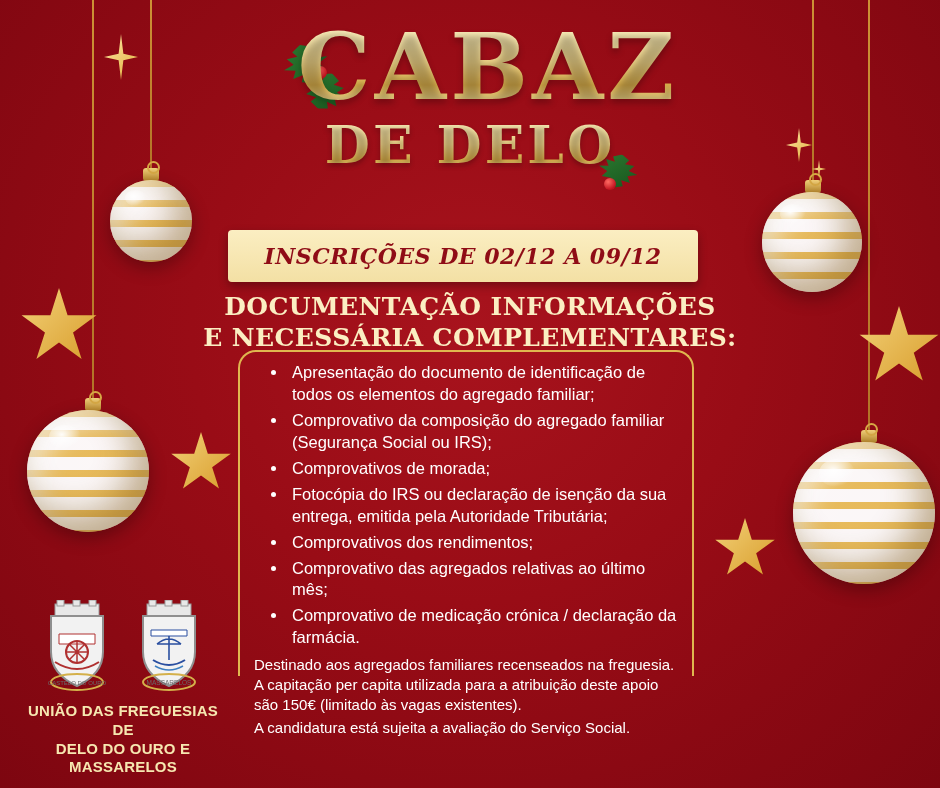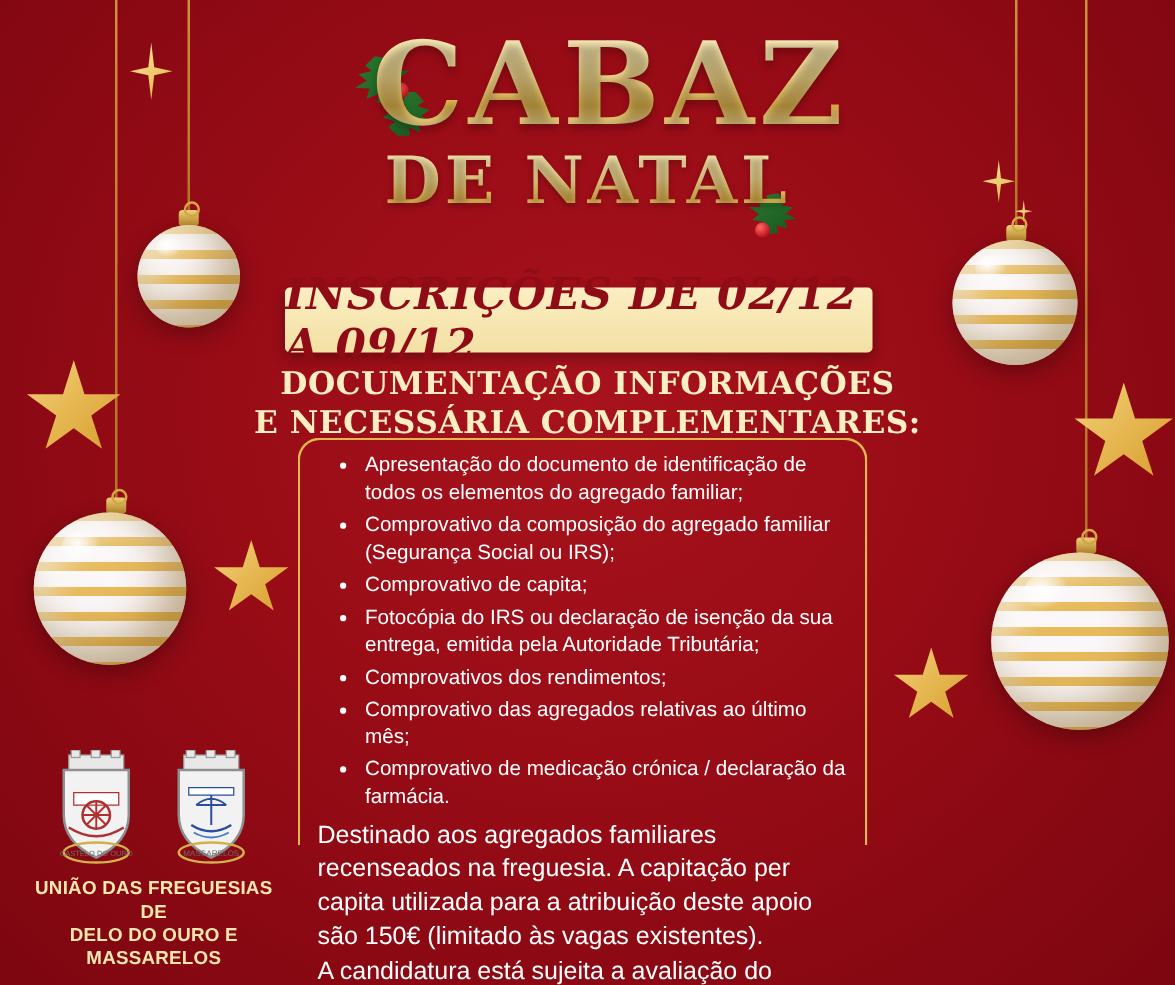--- a/index.html
+++ b/index.html
@@ -81,21 +81,21 @@
   .banner{
     position:absolute;left:228px;top:230px;width:470px;height:52px;
     background:linear-gradient(to bottom,#fbeec2,#f3e0a4);
     border-radius:4px;
     display:flex;align-items:center;justify-content:center;
     box-shadow:0 4px 10px rgba(0,0,0,.3);
   }
   .banner span{
     font-family:"DejaVu Serif", serif;
     font-weight:700;font-style:italic;
-    font-size:35px;letter-spacing:.5px;
+    font-size:22px;letter-spacing:.5px;
     color:#8f0c16;
   }
   
   .doc-head{
     position:absolute;left:200px;top:292px;width:540px;
     text-align:center;
     font-family:"DejaVu Serif", serif;
     font-weight:700;
     font-size:25px;
     line-height:1.22;
@@ -116,21 +116,21 @@
     color:#ffffff;
     font-size:16.5px;
     line-height:1.33;
     margin-bottom:4px;
     padding-left:4px;
   }
   .tail{margin-top:6px;}
   .tail p{
     margin:0 0 2px 0;
     color:#ffffff;
-    font-size:20px;
+    font-size:15px;
     line-height:1.34;
   }
   
   .crests{position:absolute;left:18px;top:600px;width:210px;text-align:center;}
   .crest-row{display:flex;justify-content:center;gap:16px;}
   .crest{width:76px;height:96px;position:relative;}
   .crest svg{display:block;}
   .crest-label{
     margin-top:6px;
     color:#f6e7b0;
@@ -171,37 +171,37 @@
   <div class="sparkle" style="left:812px;top:160px;width:14px;height:18px;"></div>
 
   <div class="holly-leaf" style="left:276px;top:44px;width:60px;height:40px;transform:rotate(-18deg);"></div>
   <div class="holly-leaf" style="left:296px;top:72px;width:58px;height:38px;transform:rotate(22deg);"></div>
   <div class="berry" style="left:314px;top:66px;width:13px;height:13px;"></div>
   <div class="holly-leaf" style="left:592px;top:154px;width:52px;height:34px;transform:rotate(14deg);"></div>
   <div class="berry" style="left:604px;top:178px;width:12px;height:12px;"></div>
 
   <div class="title-wrap">
     <div class="title-main">CABAZ</div>
-    <div class="title-sub">DE NATAL</div>
+    <div class="title-sub">DE DELO</div>
   </div>
 
   <div class="banner">
     <span>INSCRIÇÕES DE 02/12 A 09/12</span>
   </div>
 
   <div class="doc-head">
     <div>DOCUMENTAÇÃO INFORMAÇÕES</div>
     <div>E NECESSÁRIA COMPLEMENTARES:</div>
   </div>
 
   <div class="card">
     <ul class="req">
       <li>Apresentação do documento de identificação de todos os elementos do agregado familiar;</li>
       <li>Comprovativo da composição do agregado familiar (Segurança Social ou IRS);</li>
-      <li>Comprovativo de capita;</li>
+      <li>Comprovativos de morada;</li>
       <li>Fotocópia do IRS ou declaração de isenção da sua entrega, emitida pela Autoridade Tributária;</li>
       <li>Comprovativos dos rendimentos;</li>
       <li>Comprovativo das agregados relativas ao último mês;</li>
       <li>Comprovativo de medicação crónica / declaração da farmácia.</li>
     </ul>
     <div class="tail">
       <p>Destinado aos agregados familiares recenseados na freguesia. A capitação per capita utilizada para a atribuição deste apoio são 150€ (limitado às vagas existentes).</p>
       <p>A candidatura está sujeita a avaliação do Serviço Social.</p>
     </div>
   </div>

